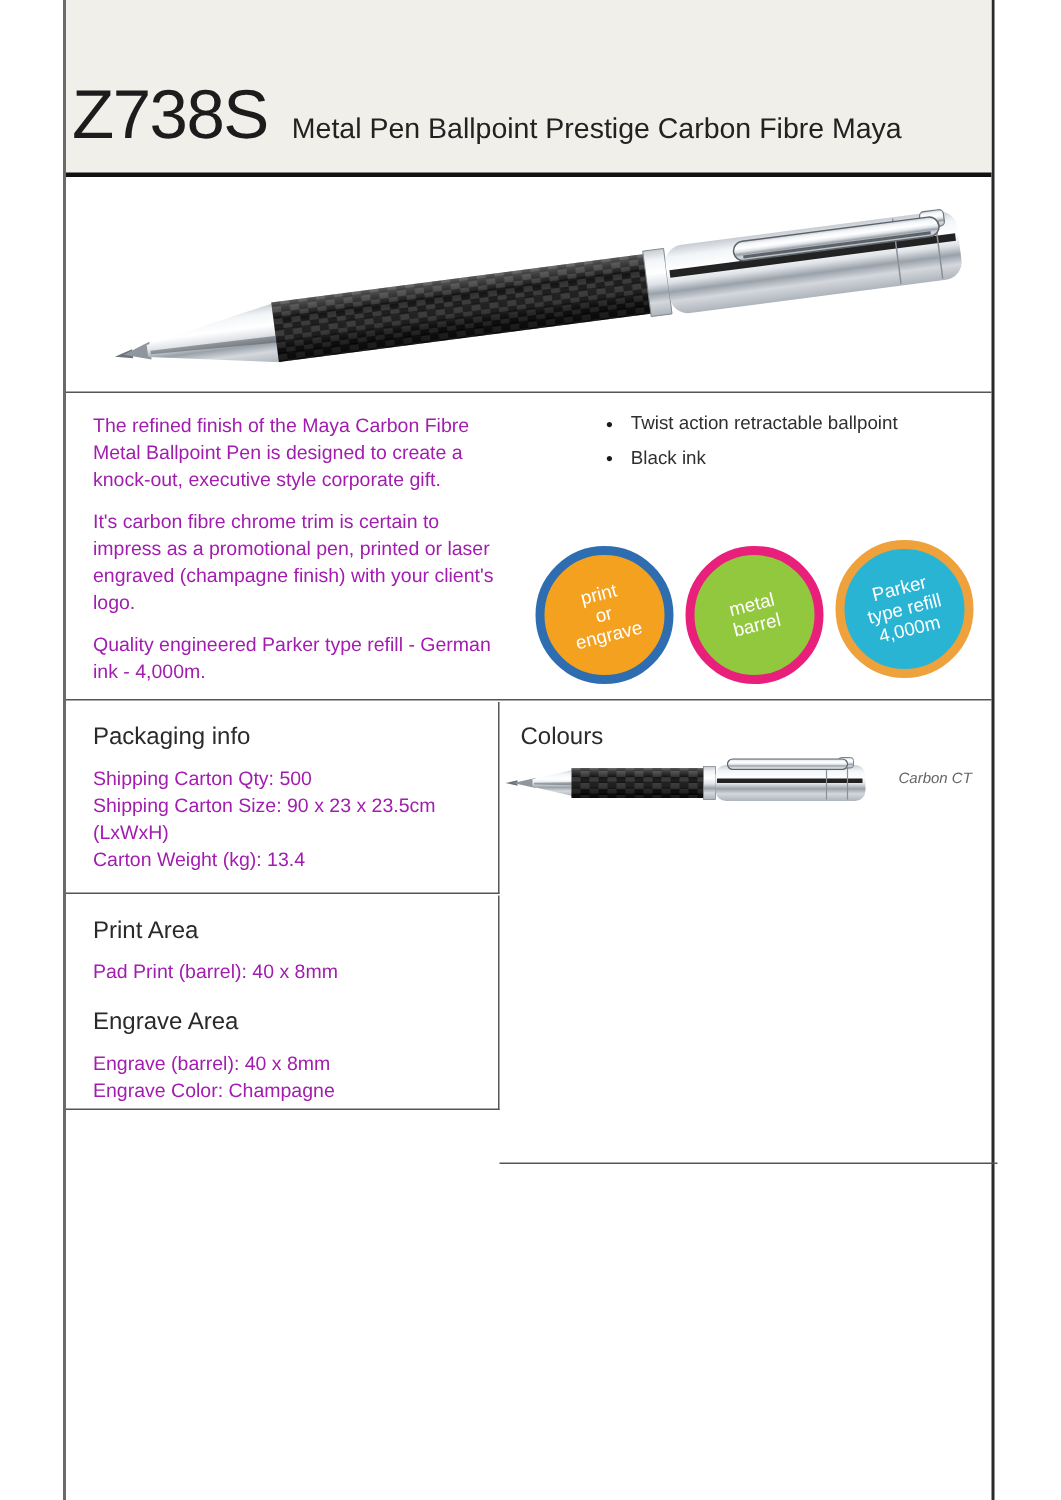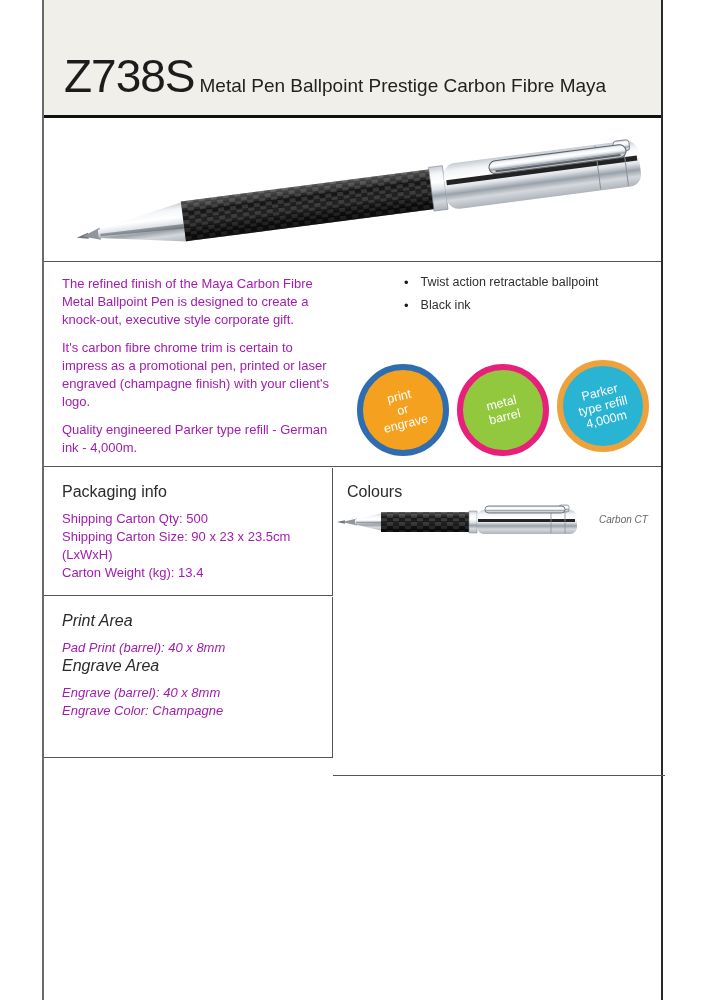--- a/index.html
+++ b/index.html
@@ -13,22 +13,22 @@
     position:absolute; left:42px; top:0; width:621px; height:1000px;
     border-left:2px solid #6a6a6a; border-right:2px solid #2a2a2a;
     background:#ffffff;
   }
   .box { position:absolute; left:0; width:100%; }
   .box-header {
     top:0; height:118px; background:#f1efe9;
     border-bottom:3px solid #111;
   }
   .header-line {
-    position:absolute; left:20px; bottom:12px;
-    display:flex; align-items:baseline; gap:5px; white-space:nowrap;
+    position:absolute; left:4px; bottom:12px;
+    display:flex; align-items:baseline; gap:16px; white-space:nowrap;
   }
   .product-code { font-size:46px; color:#1c1c1c; letter-spacing:-1px; }
   .product-title { font-size:19px; color:#222;margin-top:28px; }
   .box-pen { top:121px; height:141px; border-bottom:1px solid #555; }
   .box-desc { top:263px; height:204px; border-bottom:1px solid #555; }
   .desc-text { position:absolute; left:18px; top:12px; width:276px; font-size:13px; line-height:1.32; }
   .desc-text p { margin-bottom:10px; }
   .features { position:absolute; left:360px; top:12px; width:240px; }
   .feature { display:flex; align-items:flex-start; margin-bottom:7px; font-size:12.5px; line-height:1.25; color:#2f2f2f; }
   .feature .dot { font-size:13px; margin-right:12px; line-height:1.2; color:#1a1a1a; }
@@ -37,28 +37,28 @@
     border:6px solid #999; display:flex; align-items:center; justify-content:center;
   }
   .badge-text {
     transform:rotate(-14deg); text-align:center; color:#ffffff;
     font-size:12.5px; line-height:1.12;
   }
   .badge-1 { left:313px; top:101px; }
   .badge-2 { left:413px; top:101px; }
   .badge-3 { left:513px; top:97px; }
   .box-pack { top:468px; width:289px; height:128px; border-right:1px solid #555; border-bottom:1px solid #555; }
-  .box-print { top:597px; width:289px; height:161px; border-right:1px solid #555; border-bottom:1px solid #555;font-style:italic; }
+  .box-print { top:597px; width:289px; height:143px; border-right:1px solid #555; border-bottom:1px solid #555; }
   .box-colours { left:289px; top:468px; width:332px; height:308px; border-bottom:1px solid #555; }
   .box-bottom { top:777px; height:223px; }
   .section-heading { font-size:16px; color:#2a2a2a; margin-bottom:9px; }
   .section-body { font-size:13px; line-height:1.38; color:#a21caf; }
   .pad { padding:15px 14px 0 18px; }
   .pad2 { padding:15px 14px 0 18px; }
-  .heading-2 { }
+  .heading-2 { margin-top:16px; }
   .swatch-label { position:absolute; left:266px; top:46px; font-size:10px; color:#666;font-style:italic; }
   svg { display:block; }
 </style>
 </head>
 <body>
 
 <div class="column">
 
   <div class="box box-header">
     <div class="header-line">

